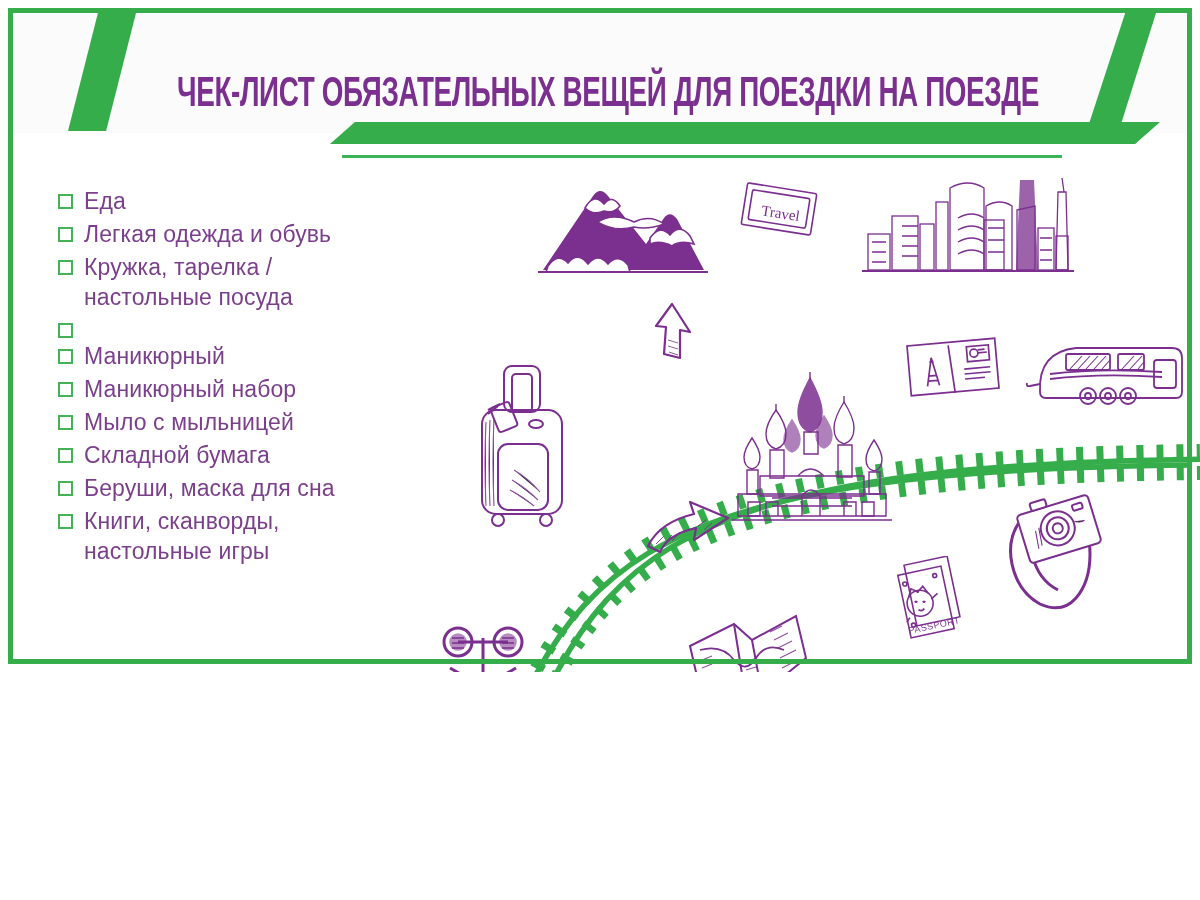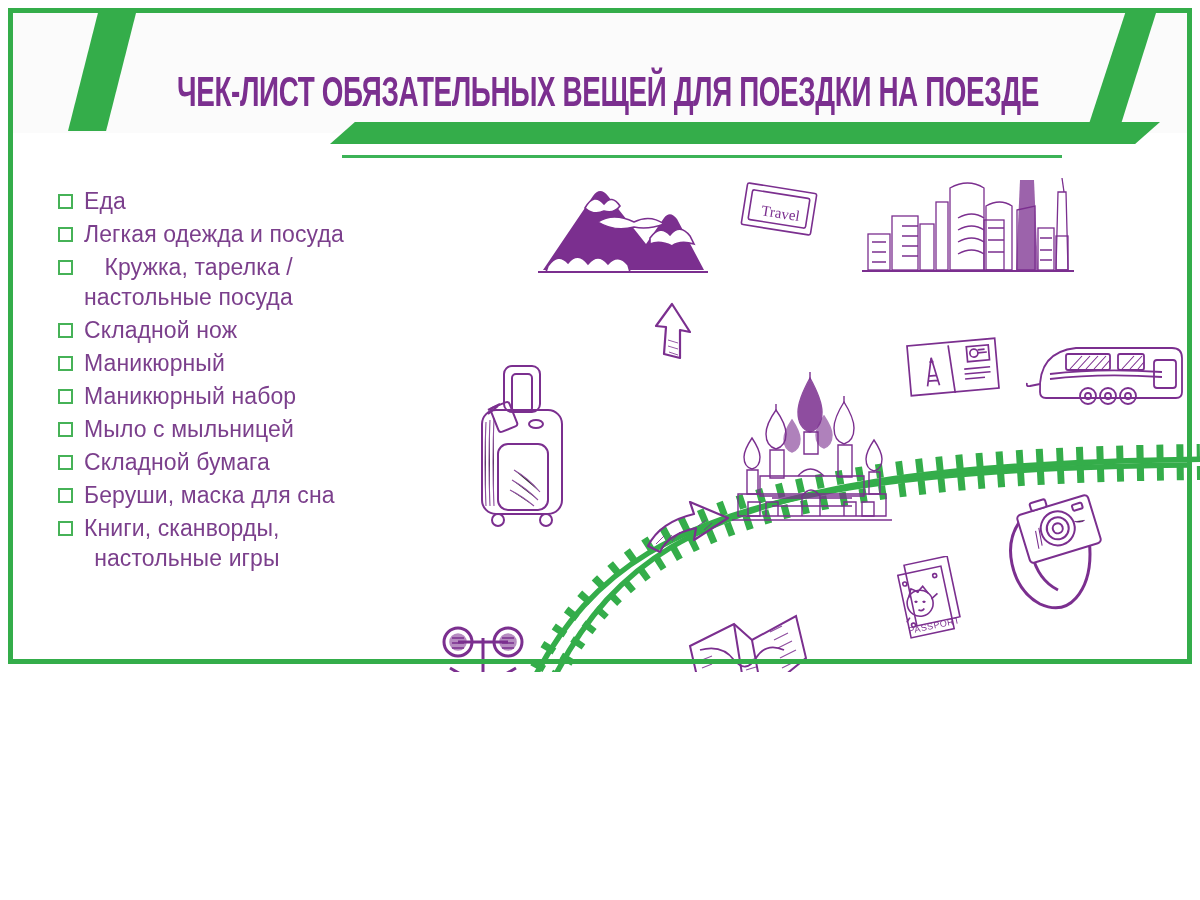--- a/index.html
+++ b/index.html
@@ -66,21 +66,20 @@
     clip-path:polygon(4% 0, 100% 0, 96% 100%, 0% 100%);
   }
   
   .checklist{
     position:absolute;left:58px;top:186px;width:430px;
   }
   .check-row{
     display:flex;
     align-items:flex-start;
     margin-bottom:3px;
-    text-align:right;
   }
   .chk{
     width:15px;height:15px;
     border:2.5px solid #46b257;
     box-sizing:border-box;
     flex:0 0 auto;
     margin-top:8px;margin-right:11px;
   }
   .item-text{
     color:#7b3f8c;
@@ -428,32 +427,31 @@
 
   <div class="checklist">
 
     <div class="check-row">
       <span class="chk"></span>
       <span class="item-text">Еда</span>
     </div>
 
     <div class="check-row">
       <span class="chk"></span>
-      <span class="item-text">Легкая одежда и посуда</span>
+      <span class="item-text">Легкая одежда и обувь</span>
     </div>
 
     <div class="check-row">
       <span class="chk"></span>
       <span class="item-text">Кружка, тарелка /
 настольные посуда</span>
     </div>
 
     <div class="check-row">
       <span class="chk"></span>
-      <span class="item-text">Складной нож</span>
     </div>
 
     <div class="check-row">
       <span class="chk"></span>
       <span class="item-text">Маникюрный</span>
     </div>
 
     <div class="check-row">
       <span class="chk"></span>
       <span class="item-text">Маникюрный набор</span>

